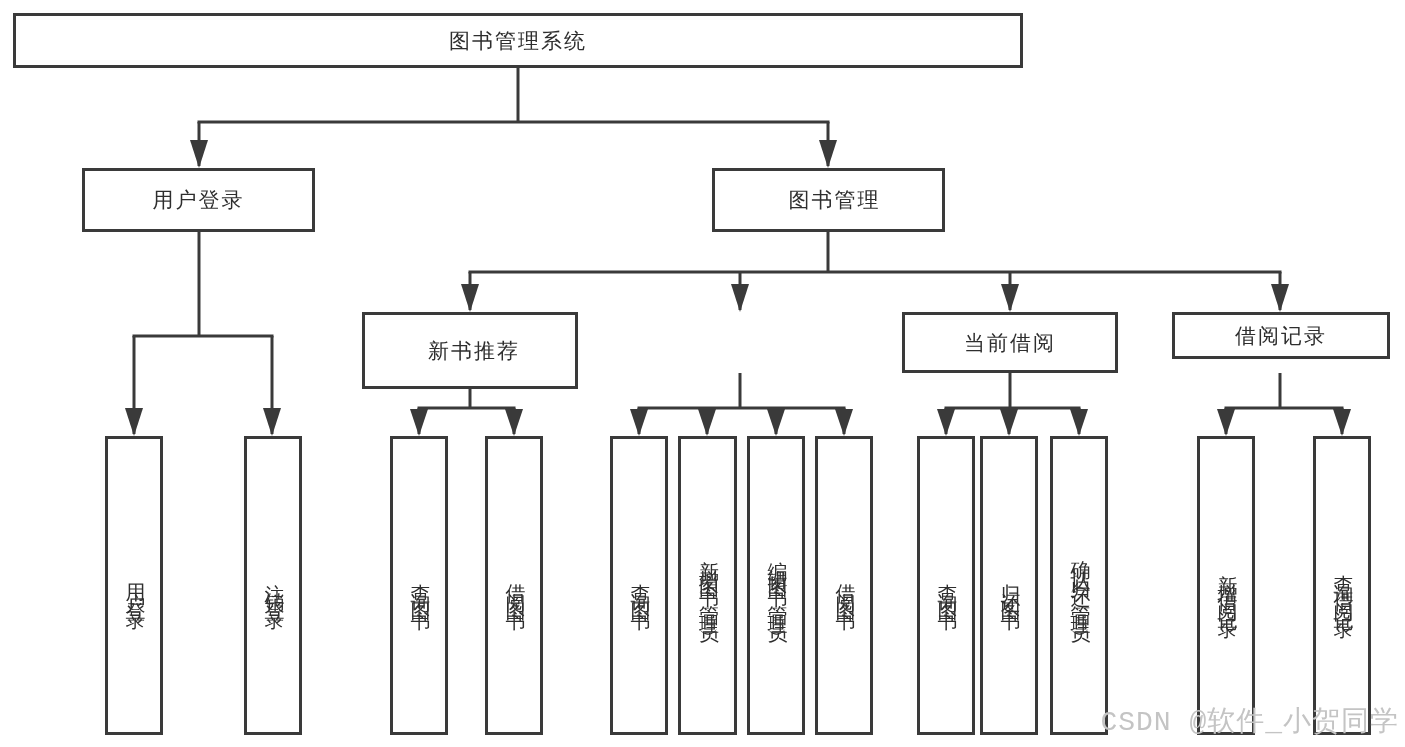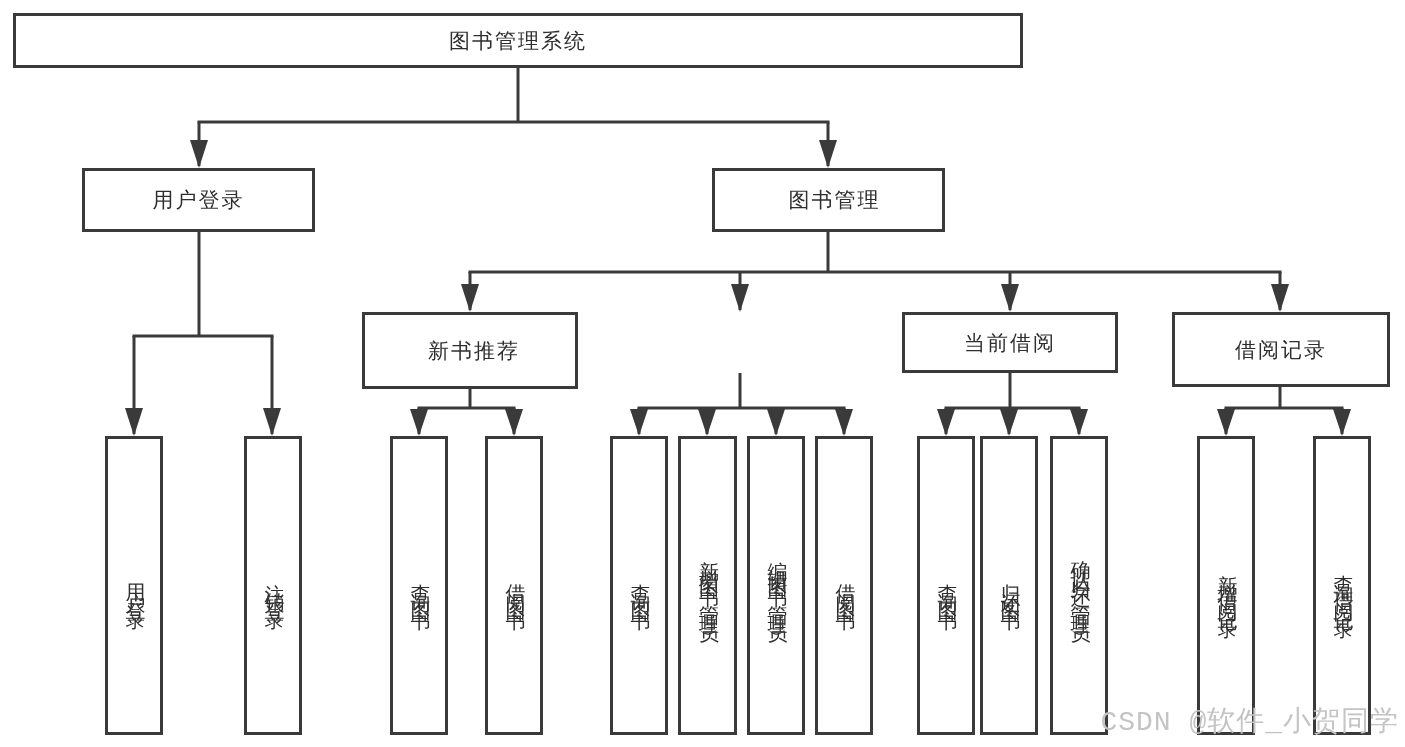--- a/index.html
+++ b/index.html
@@ -136,21 +136,21 @@
   <div class="node" style="left:712px; top:168px; width:233px; height:64px;padding-left:12px;">
     <span class="hlabel">图书管理</span>
   </div>
 
   <div class="node" style="left:362px; top:312px; width:216px; height:77px;padding-left:8px;">
     <span class="hlabel">新书推荐</span>
   </div>
   <div class="node" style="left:902px; top:312px; width:216px; height:61px;">
     <span class="hlabel">当前借阅</span>
   </div>
-  <div class="node" style="left:1172px; top:312px; width:218px; height:75px;">
+  <div class="node" style="left:1172px; top:312px; width:218px; height:47px;">
     <span class="hlabel">借阅记录</span>
   </div>
 
   <div class="node leaf" style="left:105px; top:436px; width:58px; height:299px;">
     <span class="vlabel">用户登录</span>
   </div>
   <div class="node leaf" style="left:244px; top:436px; width:58px; height:299px;">
     <span class="vlabel">注销登录</span>
   </div>
 

